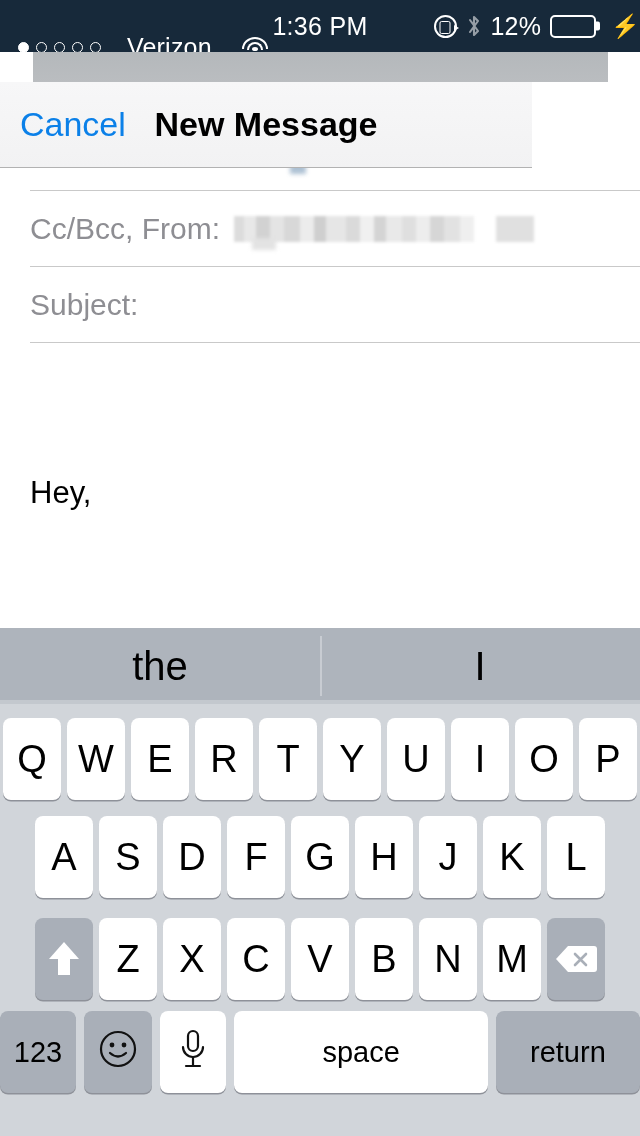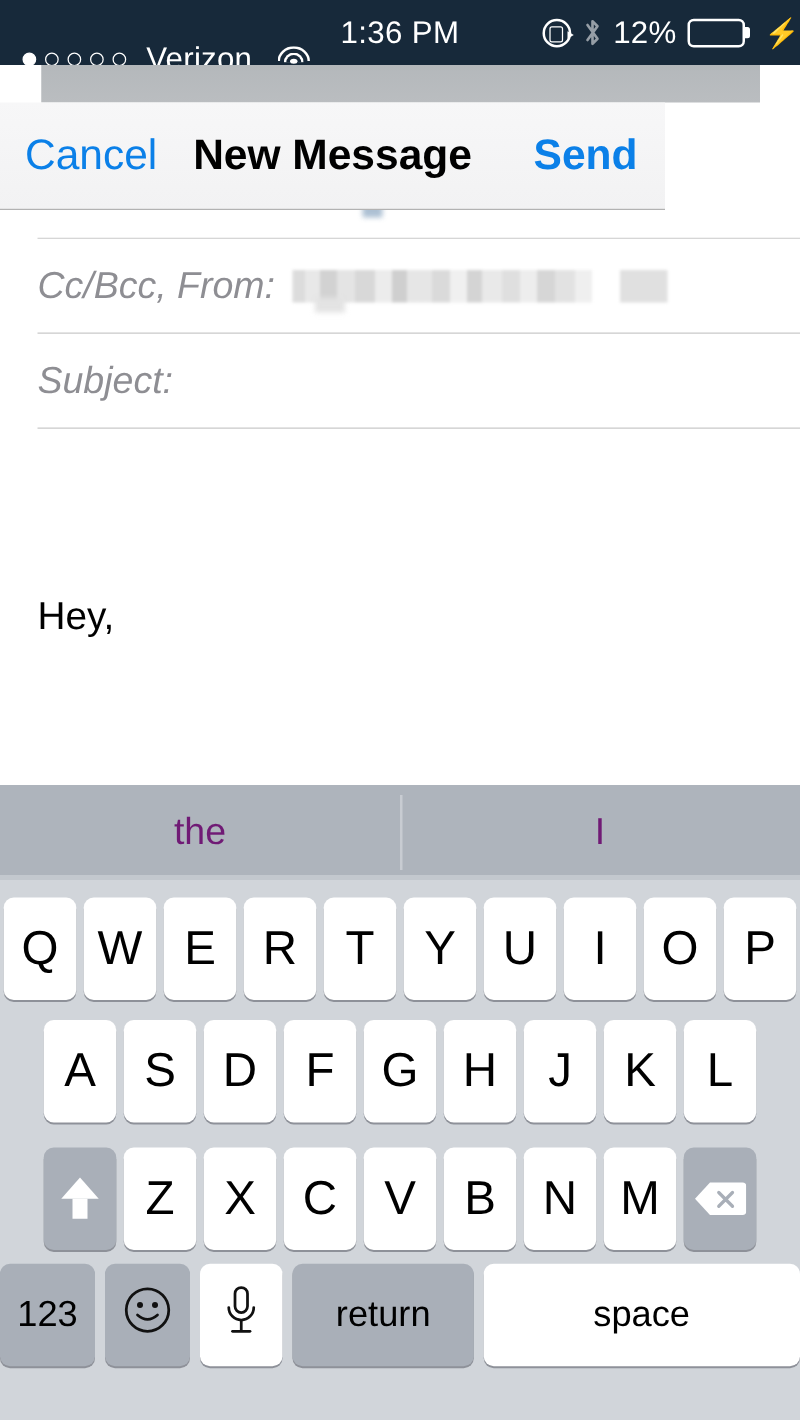--- a/index.html
+++ b/index.html
@@ -12,21 +12,21 @@
   }
   #screen { position:relative; width:640px; height:1136px; overflow:hidden; background:#fff; }
 
   
   #status-bar {
     position:absolute; left:0; top:0; width:640px; height:52px;
     background:#17293a; color:#ffffff;
     display:flex; align-items:center;
     font-size:25px; letter-spacing:0.2px;
   }
-  #status-left { display:flex; align-items:center; gap:14px; padding-left:18px;margin-top:42px; }
+  #status-left { display:flex; align-items:center; gap:24px; padding-left:18px;margin-top:42px; }
   .dots { display:flex; align-items:center; gap:7px; }
   .dot { width:11px; height:11px; border-radius:50%; border:1.6px solid #ffffff; }
   .dot.filled { background:#ffffff; }
   #carrier-label { font-size:25px; margin-left:2px; }
   .wifi-icon { width:28px; height:20px; position:relative; margin-left:5px; }
   .wifi-icon i {
     position:absolute; left:50%; transform:translateX(-50%);
     border:2.4px solid #fff; border-bottom:none;
     border-radius:50% 50% 0 0 / 100% 100% 0 0;
   }
@@ -91,21 +91,21 @@
   
   #compose { position:absolute; left:0; top:168px; width:640px; bottom:0; background:#fff; }
   #clipped-row { position:relative; height:22px; background:#fff; overflow:hidden; }
   #clipped-row .ghost {
     position:absolute; left:290px; top:-16px; width:16px; height:22px;
     background:#9fb6cc; filter:blur(2px); opacity:.85;
   }
   .field-sep { height:1px; background:#c9c9c9; margin-left:30px; }
   .field {
     height:75px; display:flex; align-items:center;
-    padding-left:30px; font-size:30px; color:#8e8e93;font-style:italic;
+    padding-left:30px; font-size:30px; color:#8e8e93;
   }
   .field-value-blur {
     margin-left:14px; width:300px; height:26px;
     background:
       linear-gradient(90deg,
         #dcdcdc 0 10px,#e8e8e8 10px 22px,#d2d2d2 22px 36px,#e4e4e4 36px 50px,
         #d8d8d8 50px 66px,#ececec 66px 80px,#cfcfcf 80px 92px,#e6e6e6 92px 112px,
         #dadada 112px 126px,#f0f0f0 126px 140px,#d4d4d4 140px 152px,#e9e9e9 152px 168px,
         #dfdfdf 168px 182px,#ededed 182px 196px,#d6d6d6 196px 210px,#e2e2e2 210px 226px,
         #efefef 226px 240px,#ffffff 240px 262px,#e0e0e0 262px 300px);
@@ -128,21 +128,21 @@
   
   #keyboard {
     position:absolute; left:0; bottom:0; width:640px; height:508px;
     background:#d1d5da;
   }
   #suggestion-bar {
     height:76px; display:flex; background:#aeb4bc; position:relative;
   }
   .suggestion {
     flex:1; display:flex; align-items:center; justify-content:center;
-    font-size:30px; color:#701a75; cursor:pointer; position:relative;
+    font-size:40px; color:#000000; cursor:pointer; position:relative;
   }
   .suggestion + .suggestion::before {
     content:""; position:absolute; left:0; top:8px; bottom:8px; width:2px; background:#c8ccd2;
   }
   #suggestion-bar::after {
     content:""; position:absolute; left:0; right:0; bottom:0; height:4px; background:#c3c8ce;
   }
 
   .krow { display:flex; justify-content:center; align-items:center; }
   #row1 { height:102px; gap:6px; padding-top:8px; }
@@ -220,21 +220,20 @@
       </span>
       <span class="bolt">⚡</span>
     </div>
   </div>
 
   <div id="sheet-edge"></div>
 
   <div id="nav-bar">
     <button id="cancel-button" style="color: rgb(11, 128, 232);">Cancel</button>
     <div id="nav-title">New Message</div>
-    <button id="send-button" style="color: rgb(11, 128, 232);">Send</button>
   </div>
 
   <div id="compose">
     <div id="clipped-row">
         <span class="ghost"></span>
       </div>
     <div class="field-sep"></div>
 
     <div class="field">
       <span>Cc/Bcc, From:</span>
@@ -323,18 +322,18 @@
       <div class="key" id="dictation-key">
         <span>
           <svg width="30" height="42" viewBox="0 0 30 42">
               <rect x="10" y="3" width="10" height="20" rx="5" fill="none" stroke="#111" stroke-width="2.2"></rect>
               <path d="M5 19 A10 10 0 0 0 25 19" fill="none" stroke="#111" stroke-width="2.2" stroke-linecap="round"></path>
               <line x1="15" y1="29" x2="15" y2="37" stroke="#111" stroke-width="2.2"></line>
               <line x1="8" y1="38" x2="22" y2="38" stroke="#111" stroke-width="2.2" stroke-linecap="round"></line>
             </svg>
         </span>
       </div>
+      <div class="key" id="space-key">space</div>
       <div class="key fn" id="return-key">return</div>
-      <div class="key" id="space-key">space</div>
     </div>
 
   </div>
 </div>
 
 </body></html>

